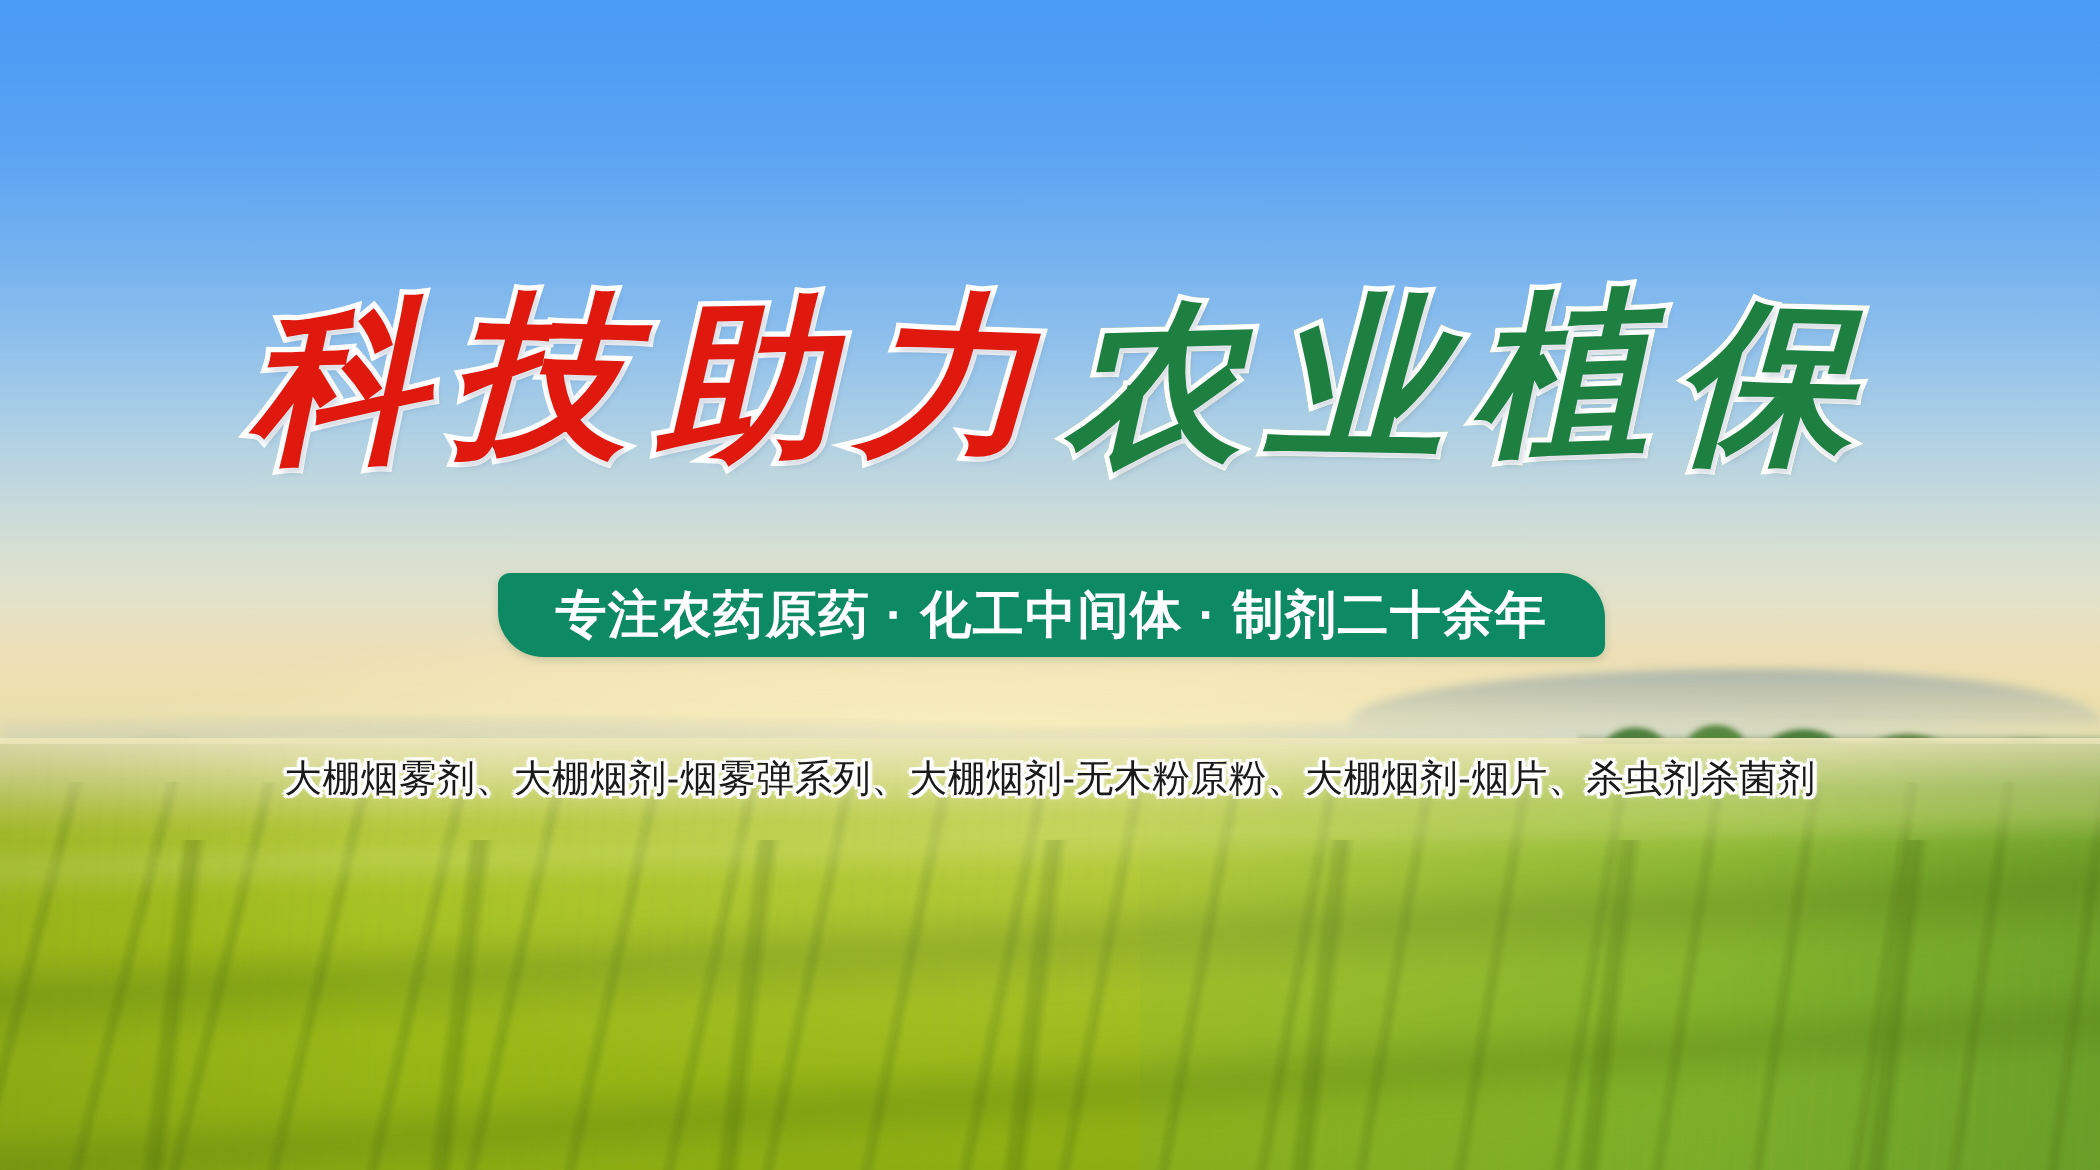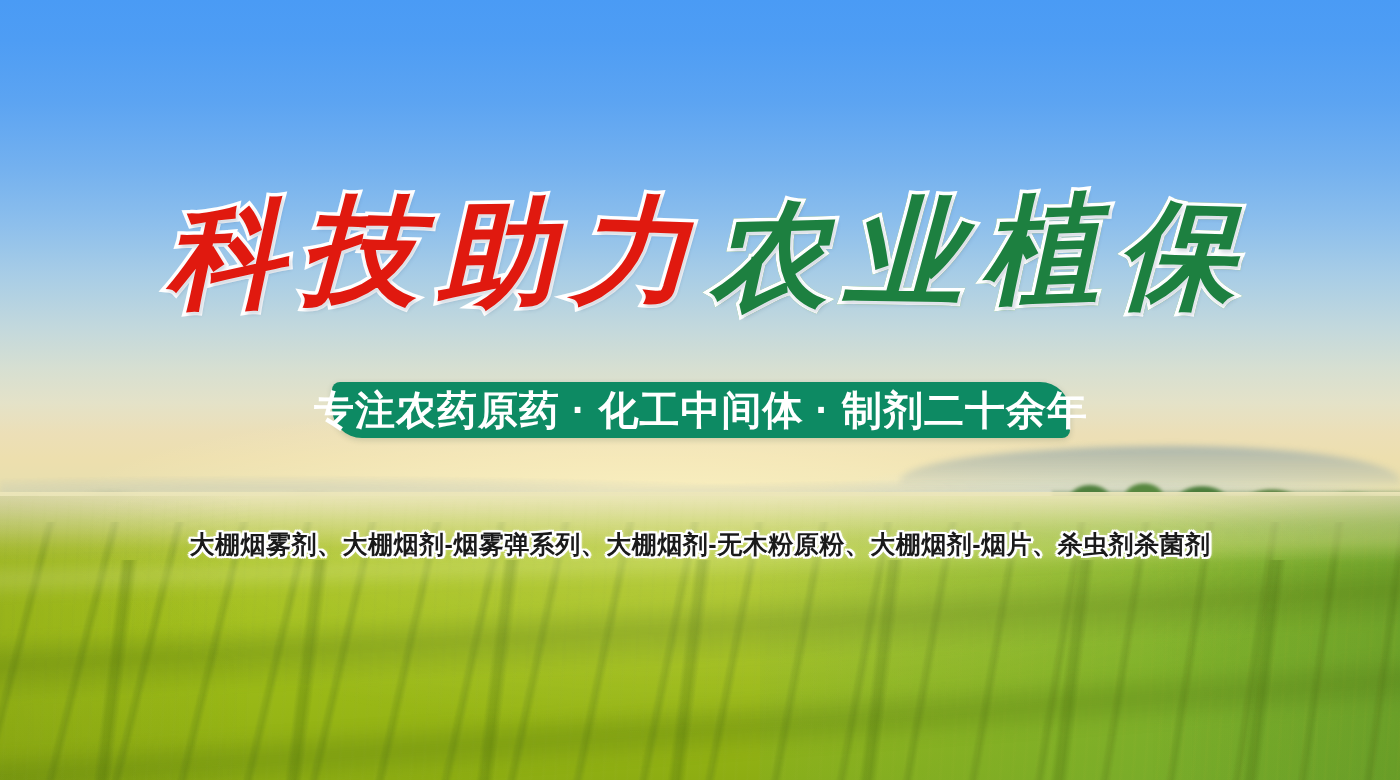--- a/index.html
+++ b/index.html
@@ -214,51 +214,50 @@
     width:738px; height:56px;
     background:#0d8a63;
     border-radius:8px 30px 8px 30px;
     display:flex;
     align-items:center;
     justify-content:center;
     box-shadow:0 2px 6px rgba(20,60,50,.18);
   }
   .tagline-text{
     color:#ffffff;
-    font-size:40px;
+    font-size:34px;
     font-weight:700;
     letter-spacing:1px;
     line-height:1;
     white-space:nowrap;
     font-family:"Liberation Sans","DejaVu Sans",sans-serif;
   }
 
   
   .products{
     position:absolute;
     left:0; top:500px;
     width:1400px;
     text-align:center;
   }
   .prod-line{
     display:block;
     color:#1a1a1a;
     font-size:25px;
-    font-weight:700;
+    font-weight:400;
     line-height:38px;
     letter-spacing:.5px;
     white-space:nowrap;
     text-shadow:
       -2px -2px 0 #ffffff,  2px -2px 0 #ffffff,
       -2px  2px 0 #ffffff,  2px  2px 0 #ffffff,
       -2px  0   0 #ffffff,  2px  0   0 #ffffff,
        0   -2px 0 #ffffff,  0    2px 0 #ffffff,
       -3px  0   1px rgba(255,255,255,.9), 3px 0 1px rgba(255,255,255,.9),
        0    0   5px rgba(255,255,255,.85);
-    margin-top: 25px;
   }
 </style>
 </head>
 <body>
 
 <div class="banner">
 
   <div class="sky"></div>
   <div class="sky-haze"></div>
   <div class="sky-haze2"></div>

